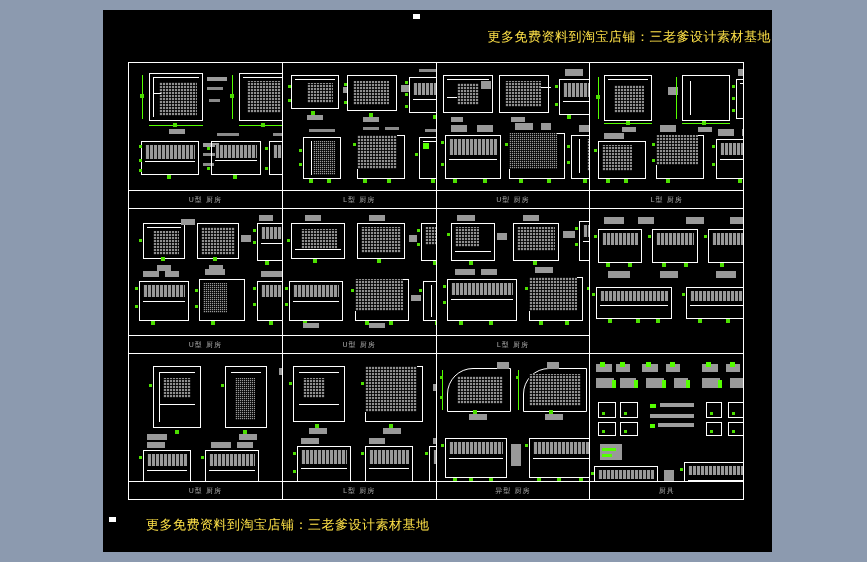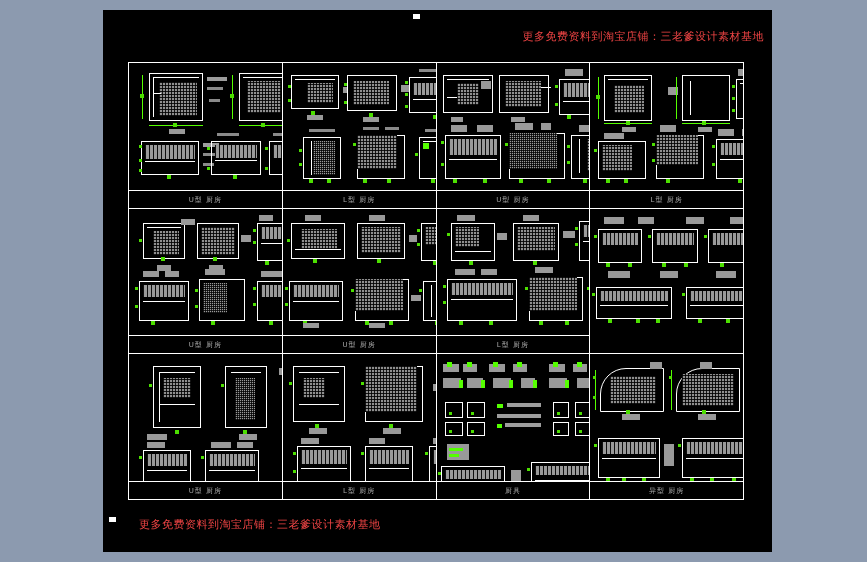--- a/index.html
+++ b/index.html
@@ -23,25 +23,25 @@
     top: 10px;
     width: 669px;
     height: 542px;
     background: #000000;
     overflow: hidden;
   }
 
   
   .wm-bar {
     position: absolute;
-    left: 0;
+    left: 7px;
     width: 100%;
     height: 30px;
-    color: #ef4444;
-    font-size: 11px;
+    color: #fde047;
+    font-size: 13px;
     line-height: 30px;
     letter-spacing: 0.5px;
     white-space: nowrap;
     font-family: "DejaVu Sans", "Liberation Sans", sans-serif;
   }
   #wm-top {
     top: 12px;
     text-align: right;
     padding-right: 8px;
     box-sizing: border-box;
@@ -667,20 +667,61 @@
           <div class="cab-band" style="left:150px;top:96px;width:30px;height:14px;"></div>
           <div class="gnode sm" style="left:142px;top:98px;"></div>
 
           <div class="gray-blob" style="left:150px;top:84px;width:16px;height:6px;"></div>
         </div>
         <div class="cell-label">L型 厨房</div>
       </div>
 
       <div class="grid-cell">
         <div class="cell-canvas">
+          <div class="cad cad-plan" style="left:10px;top:14px;width:64px;height:44px;border-top-left-radius:26px;"></div>
+          <div class="hatch" style="left:20px;top:22px;width:46px;height:28px;"></div>
+          <div class="gline" style="left:5px;top:16px;width:1px;height:40px;"></div>
+          <div class="gnode sm" style="left:3px;top:22px;"></div>
+          <div class="gnode sm" style="left:3px;top:42px;"></div>
+          <div class="gnode" style="left:36px;top:56px;"></div>
+          <div class="gray-blob" style="left:32px;top:60px;width:18px;height:6px;"></div>
+          <div class="gray-blob" style="left:60px;top:8px;width:12px;height:7px;"></div>
+
+          <div class="cad cad-plan" style="left:86px;top:14px;width:64px;height:44px;border-top-left-radius:26px;"></div>
+          <div class="hatch" style="left:92px;top:20px;width:52px;height:32px;"></div>
+          <div class="gline" style="left:81px;top:16px;width:1px;height:40px;"></div>
+          <div class="gnode sm" style="left:79px;top:22px;"></div>
+
+          <div class="gnode" style="left:112px;top:56px;"></div>
+          <div class="gray-blob" style="left:108px;top:60px;width:18px;height:6px;"></div>
+          <div class="gray-blob" style="left:110px;top:8px;width:12px;height:7px;"></div>
+
+          <div class="elev-box" style="left:8px;top:84px;width:62px;height:40px;"></div>
+          <div class="cab-band" style="left:12px;top:88px;width:54px;height:12px;"></div>
+          <div class="wline" style="left:12px;top:104px;width:54px;height:1px;"></div>
+          <div class="gnode sm" style="left:4px;top:90px;"></div>
+          <div class="gnode" style="left:16px;top:124px;"></div>
+          <div class="gnode" style="left:32px;top:124px;"></div>
+          <div class="gnode" style="left:52px;top:124px;"></div>
+          <div class="gray-blob" style="left:74px;top:90px;width:10px;height:22px;"></div>
+
+          <div class="elev-box" style="left:92px;top:84px;width:66px;height:40px;"></div>
+          <div class="cab-band" style="left:96px;top:88px;width:58px;height:12px;"></div>
+          <div class="wline" style="left:96px;top:104px;width:58px;height:1px;"></div>
+          <div class="gnode sm" style="left:88px;top:90px;"></div>
+          <div class="gnode" style="left:100px;top:124px;"></div>
+          <div class="gnode" style="left:120px;top:124px;"></div>
+          <div class="gnode" style="left:142px;top:124px;"></div>
+
+        </div>
+        <div class="cell-label">异型 厨房</div>
+      </div>
+
+      <div class="grid-cell">
+        <div class="cell-canvas">
 
           <div class="gray-blob" style="left:6px;top:10px;width:16px;height:8px;"></div>
           <div class="gblob" style="left:10px;top:8px;width:5px;height:5px;"></div>
           <div class="gray-blob" style="left:26px;top:10px;width:14px;height:8px;"></div>
           <div class="gblob" style="left:30px;top:8px;width:5px;height:5px;"></div>
           <div class="gray-blob" style="left:52px;top:10px;width:16px;height:8px;"></div>
           <div class="gblob" style="left:56px;top:8px;width:5px;height:5px;"></div>
           <div class="gray-blob" style="left:76px;top:10px;width:14px;height:8px;"></div>
           <div class="gblob" style="left:80px;top:8px;width:5px;height:5px;"></div>
           <div class="gray-blob" style="left:112px;top:10px;width:16px;height:8px;"></div>
@@ -737,58 +778,17 @@
           <div class="gray-blob" style="left:74px;top:116px;width:10px;height:14px;"></div>
 
           <div class="elev-box" style="left:94px;top:108px;width:66px;height:30px;"></div>
           <div class="cab-band" style="left:98px;top:112px;width:58px;height:9px;"></div>
           <div class="wline" style="left:98px;top:126px;width:58px;height:1px;"></div>
           <div class="gnode sm" style="left:90px;top:114px;"></div>
 
         </div>
         <div class="cell-label">厨具</div>
       </div>
-
-      <div class="grid-cell">
-        <div class="cell-canvas">
-          <div class="cad cad-plan" style="left:10px;top:14px;width:64px;height:44px;border-top-left-radius:26px;"></div>
-          <div class="hatch" style="left:20px;top:22px;width:46px;height:28px;"></div>
-          <div class="gline" style="left:5px;top:16px;width:1px;height:40px;"></div>
-          <div class="gnode sm" style="left:3px;top:22px;"></div>
-          <div class="gnode sm" style="left:3px;top:42px;"></div>
-          <div class="gnode" style="left:36px;top:56px;"></div>
-          <div class="gray-blob" style="left:32px;top:60px;width:18px;height:6px;"></div>
-          <div class="gray-blob" style="left:60px;top:8px;width:12px;height:7px;"></div>
-
-          <div class="cad cad-plan" style="left:86px;top:14px;width:64px;height:44px;border-top-left-radius:26px;"></div>
-          <div class="hatch" style="left:92px;top:20px;width:52px;height:32px;"></div>
-          <div class="gline" style="left:81px;top:16px;width:1px;height:40px;"></div>
-          <div class="gnode sm" style="left:79px;top:22px;"></div>
-
-          <div class="gnode" style="left:112px;top:56px;"></div>
-          <div class="gray-blob" style="left:108px;top:60px;width:18px;height:6px;"></div>
-          <div class="gray-blob" style="left:110px;top:8px;width:12px;height:7px;"></div>
-
-          <div class="elev-box" style="left:8px;top:84px;width:62px;height:40px;"></div>
-          <div class="cab-band" style="left:12px;top:88px;width:54px;height:12px;"></div>
-          <div class="wline" style="left:12px;top:104px;width:54px;height:1px;"></div>
-          <div class="gnode sm" style="left:4px;top:90px;"></div>
-          <div class="gnode" style="left:16px;top:124px;"></div>
-          <div class="gnode" style="left:32px;top:124px;"></div>
-          <div class="gnode" style="left:52px;top:124px;"></div>
-          <div class="gray-blob" style="left:74px;top:90px;width:10px;height:22px;"></div>
-
-          <div class="elev-box" style="left:92px;top:84px;width:66px;height:40px;"></div>
-          <div class="cab-band" style="left:96px;top:88px;width:58px;height:12px;"></div>
-          <div class="wline" style="left:96px;top:104px;width:58px;height:1px;"></div>
-          <div class="gnode sm" style="left:88px;top:90px;"></div>
-          <div class="gnode" style="left:100px;top:124px;"></div>
-          <div class="gnode" style="left:120px;top:124px;"></div>
-          <div class="gnode" style="left:142px;top:124px;"></div>
-
-        </div>
-        <div class="cell-label">异型 厨房</div>
-      </div>
     </div>
   </div>
 
   <div class="wm-bar" id="wm-bottom">更多免费资料到淘宝店铺：三老爹设计素材基地</div>
 </div>
 
 </body></html>

